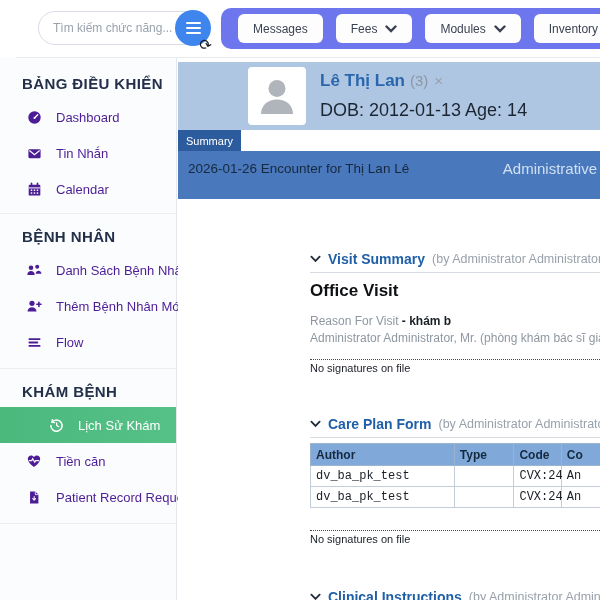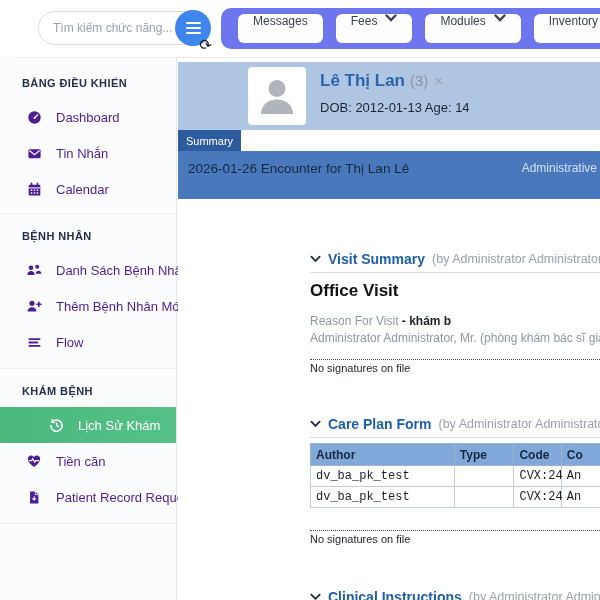--- a/index.html
+++ b/index.html
@@ -13,46 +13,46 @@
   .search-pill{position:absolute;left:22px;top:11px;width:132px;height:32px;border:1px solid #d9dee6;border-radius:17px;
     padding:0 14px;font-size:12px;color:#3a414c;outline:none;background:#fff;font-family:inherit;}
   .search-pill::placeholder{color:#9aa3ad;}
   .menu-circle{position:absolute;left:159px;top:10px;width:36px;height:36px;border-radius:50%;background:#3e86ee;border:none;
     display:flex;flex-direction:column;align-items:center;justify-content:center;gap:3px;cursor:pointer;z-index:2;}
   .menu-circle i{display:block;width:15px;height:2px;background:#fff;border-radius:2px;}
   .refresh-glyph{position:absolute;left:183px;top:36px;font-size:15px;color:#16181b;z-index:3;transform:rotate(15deg);}
   .nav-purple{position:absolute;left:205px;top:8px;width:400px;height:41px;background:#6d76ec;border-radius:10px;
     display:flex;align-items:center;gap:13px;padding-left:17px;box-sizing:border-box;overflow:hidden;}
   .nav-btn{height:29px;background:#fdfdfe;border:none;border-radius:6px;padding:0 15px;font-size:12px;color:#3b4252;
-    font-family:inherit;display:flex;align-items:flex-start;gap:8px;white-space:nowrap;cursor:pointer;flex:0 0 auto;}
+    font-family:inherit;display:flex;align-items:center;gap:8px;white-space:nowrap;cursor:pointer;flex:0 0 auto;}
   
   .sidebar{position:absolute;left:0;top:57px;width:177px;height:543px;background:#fbfcfe;border-right:1px solid #e4e7ec;box-sizing:border-box;}
   .side-section{padding-top:16px;}
   .side-section.first{padding-top:20px;}
-  .side-header{font-size:11px;font-weight:bold;color:#24304a;letter-spacing:.4px;padding-left:22px;line-height:13px;}
+  .side-header{font-size:15px;font-weight:bold;color:#24304a;letter-spacing:.4px;padding-left:22px;line-height:13px;}
   .side-list{margin-top:9px;}
   .side-item{height:36px;display:flex;align-items:center;padding-left:26px;cursor:pointer;color:#4c1d95;font-size:13px;}
   .side-item .ic{width:16px;height:16px;flex:0 0 16px;display:flex;align-items:center;justify-content:center;}
   .side-item .lbl{margin-left:14px;white-space:nowrap;}
   .side-item.selected{background:linear-gradient(90deg,#4bb87c,#55c187);color:#fff;padding-left:48px;}
   .side-divider{border-top:1px solid #eceef2;margin-top:6px;}
   .side-divider.mt8{margin-top:8px;}
   
   .content{position:absolute;left:178px;top:57px;width:422px;height:543px;background:#fff;overflow:hidden;}
   .pat-header{margin-top:5px;height:68px;background:#aec6e2;position:relative;}
   .avatar{position:absolute;left:70px;top:5px;width:58px;height:58px;background:#fff;border-radius:4px;display:flex;align-items:center;justify-content:center;}
   .pat-name-row{position:absolute;left:142px;top:9px;font-size:17px;font-weight:bold;color:#2a66ad;white-space:nowrap;}
   .pat-count{font-weight:normal;font-size:15px;color:#8d96a2;margin-left:5px;}
   .pat-close{font-weight:normal;font-size:15px;color:#98a1ac;margin-left:6px;cursor:pointer;}
-  .pat-dob{position:absolute;left:142px;top:38px;font-size:13px;color:#1c2633;}
+  .pat-dob{position:absolute;left:142px;top:38px;font-size:18px;color:#1c2633;}
   .tab-row{height:21px;display:flex;}
   .tab-active{background:#2d5c9e;color:#fff;font-size:11px;padding:0 8px;display:flex;align-items:center;cursor:pointer;}
   .enc-bar{height:34px;background:#4a78bc;display:flex;align-items:center;justify-content:space-between;padding:0 3px 14px 10px;}
   .enc-title{font-size:13.5px;color:#16293e;white-space:nowrap;}
-  .enc-right{font-size:12px;color:#cfe0f2;white-space:nowrap;}
+  .enc-right{font-size:15px;color:#cfe0f2;white-space:nowrap;}
   
   .report{padding:52px 0 0 132px;}
   .report-inner{width:600px;}
   .sec-head{display:flex;align-items:center;gap:7px;border-bottom:1px solid #d6dbe1;padding-bottom:5px;white-space:nowrap;overflow:hidden;}
   .sec-title{font-size:14px;font-weight:bold;color:#1f5fa8;cursor:pointer;}
   .sec-by{font-size:12.5px;color:#99a1ab;}
   .office-visit{font-size:17px;font-weight:bold;color:#0f1113;margin-top:8px;}
   .reason-line{margin-top:13px;font-size:12px;color:#8e97a1;white-space:nowrap;}
   .reason-val{font-weight:bold;color:#1a1f26;}
   .provider-line{margin-top:3px;font-size:12px;color:#8e97a1;white-space:nowrap;overflow:hidden;width:290px;}

